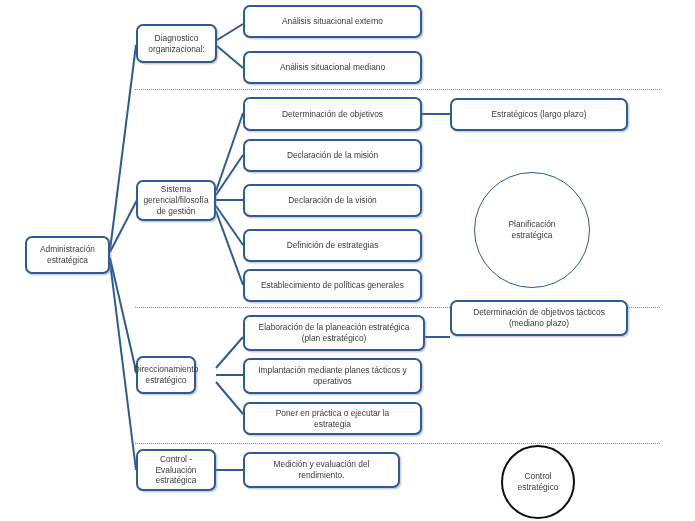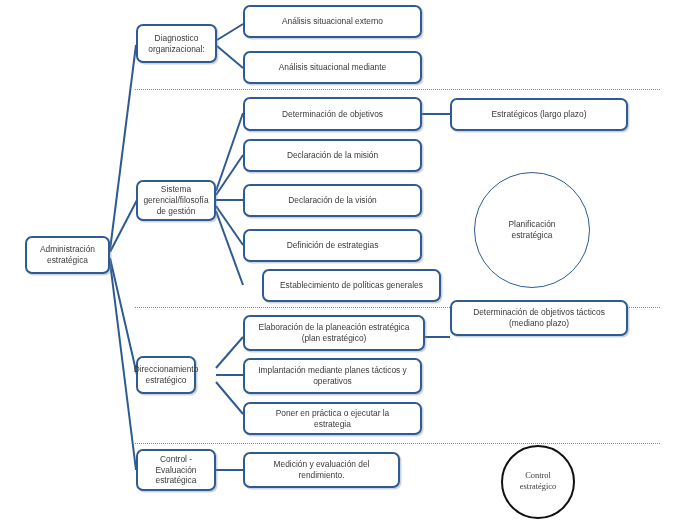--- a/index.html
+++ b/index.html
@@ -56,21 +56,20 @@
     text-align: center;
     font-size: 8.4px;
     line-height: 1.3;
     color: #3a3a3a;
   }
   .circle-blue {
     border: 1.6px solid #2e5b92;
   }
   .circle-black {
     border: 2.2px solid #111111;
-    font-family: Liberation Serif, serif;
   }
   .divider {
     position: absolute;
     height: 0;
     border-top: 1px dotted #8c8c8c;
   }
 </style>
 </head>
 <body>
 
@@ -132,36 +131,36 @@
   <div class="node" style="left:136px; top:449px; width:80px; height:42px;">
     <span class="node-text">Control -
 Evaluación
 estratégica</span>
   </div>
 
   <div class="node" style="left:243px; top:5px; width:179px; height:33px;">
     <span class="node-text">Análisis situacional externo</span>
   </div>
   <div class="node" style="left:243px; top:51px; width:179px; height:33px;">
-    <span class="node-text">Análisis situacional mediante</span>
+    <span class="node-text">Análisis situacional mediano</span>
   </div>
 
   <div class="node" style="left:243px; top:97px; width:179px; height:34px;">
     <span class="node-text">Determinación de objetivos</span>
   </div>
   <div class="node" style="left:243px; top:139px; width:179px; height:33px;">
     <span class="node-text">Declaración de la misión</span>
   </div>
   <div class="node" style="left:243px; top:184px; width:179px; height:33px;">
     <span class="node-text">Declaración de la visión</span>
   </div>
   <div class="node" style="left:243px; top:229px; width:179px; height:33px;">
     <span class="node-text">Definición de estrategias</span>
   </div>
-  <div class="node" style="left:243px; top:269px; width:179px; height:33px;margin-left:19px;">
+  <div class="node" style="left:243px; top:269px; width:179px; height:33px;">
     <span class="node-text">Establecimiento de políticas generales</span>
   </div>
 
   <div class="node" style="left:243px; top:315px; width:182px; height:36px;">
     <span class="node-text">Elaboración de la planeación estratégica
 (plan estratégico)</span>
   </div>
   <div class="node" style="left:243px; top:358px; width:179px; height:36px;">
     <span class="node-text">Implantación mediante planes tácticos y
 operativos</span>

